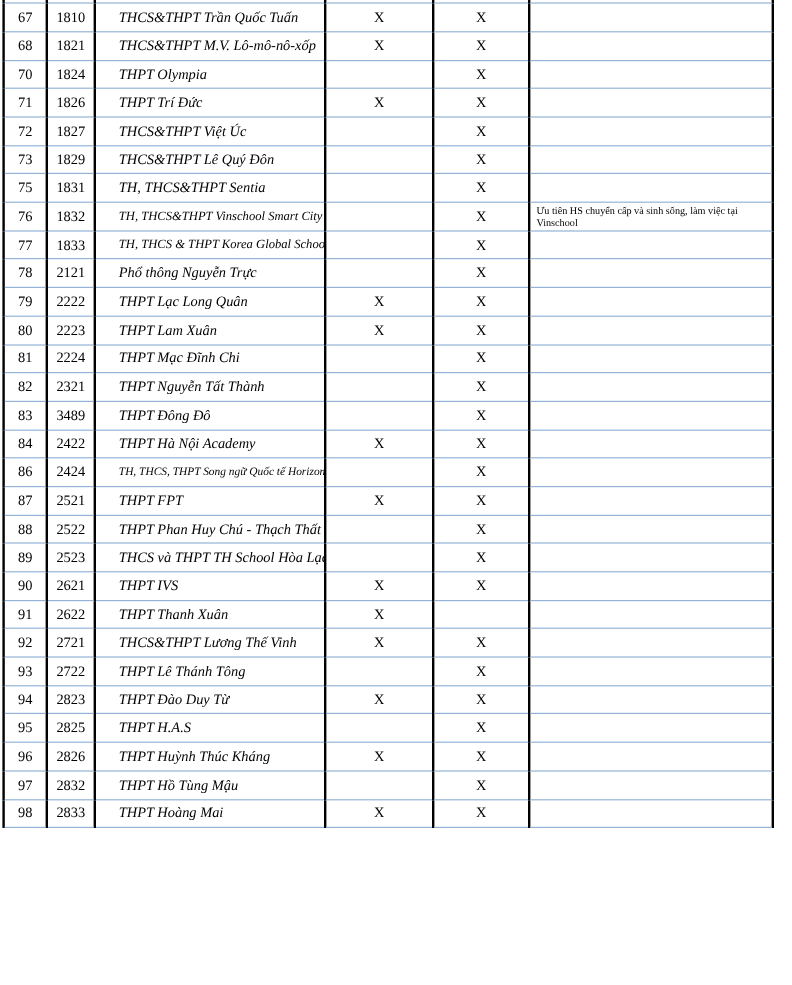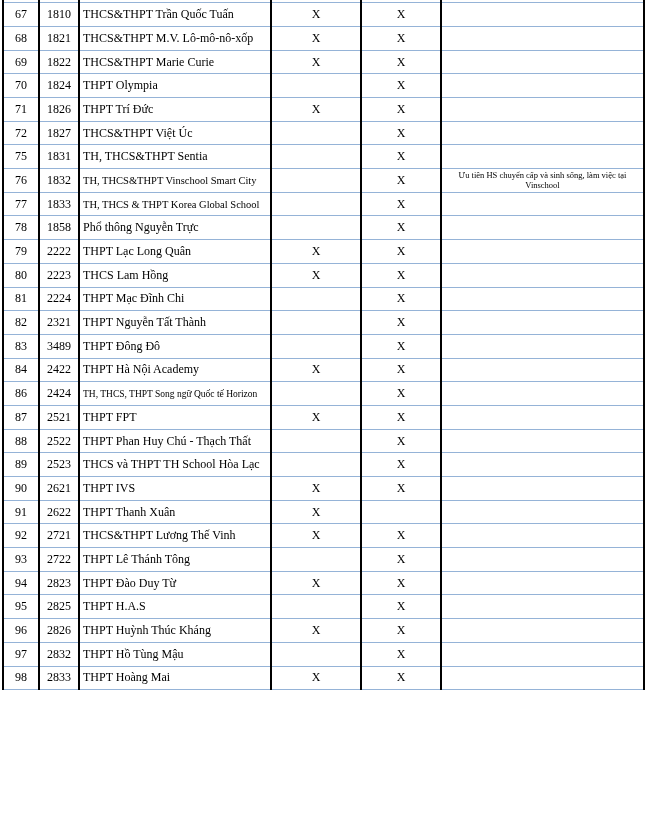--- a/index.html
+++ b/index.html
@@ -42,24 +42,24 @@
   }
   tr.data-row td {
     height: 22.7px;
   }
   .c-no, .c-code, .c-x {
     text-align: center;
     font-size: 12px;
   }
   .c-name {
     font-size: 12px;
-    padding-left: 3px;
+    padding-left: 19px;
+    font-style: italic;
   }
   .c-note {
-    text-align: center;
     font-size: 8.5px;
     line-height: 1.2;
     padding: 0 5px;
     white-space: normal;
     margin-left: 48px;
   }
 </style>
 </head>
 <body>
 
@@ -92,28 +92,20 @@
   </tr>
         <tr class="data-row">
     <td class="c-no">68</td>
     <td class="c-code">1821</td>
     <td class="c-name">THCS&amp;THPT M.V. Lô-mô-nô-xốp</td>
     <td class="c-x">X</td>
     <td class="c-x">X</td>
     <td class="c-note"></td>
   </tr>
         <tr class="data-row">
-    <td class="c-no">69</td>
-    <td class="c-code">1822</td>
-    <td class="c-name">THCS&amp;THPT Marie Curie</td>
-    <td class="c-x">X</td>
-    <td class="c-x">X</td>
-    <td class="c-note"></td>
-  </tr>
-        <tr class="data-row">
     <td class="c-no">70</td>
     <td class="c-code">1824</td>
     <td class="c-name">THPT Olympia</td>
     <td class="c-x"></td>
     <td class="c-x">X</td>
     <td class="c-note"></td>
   </tr>
         <tr class="data-row">
     <td class="c-no">71</td>
     <td class="c-code">1826</td>
@@ -124,20 +116,28 @@
   </tr>
         <tr class="data-row">
     <td class="c-no">72</td>
     <td class="c-code">1827</td>
     <td class="c-name">THCS&amp;THPT Việt Úc</td>
     <td class="c-x"></td>
     <td class="c-x">X</td>
     <td class="c-note"></td>
   </tr>
         <tr class="data-row">
+    <td class="c-no">73</td>
+    <td class="c-code">1829</td>
+    <td class="c-name">THCS&amp;THPT Lê Quý Đôn</td>
+    <td class="c-x"></td>
+    <td class="c-x">X</td>
+    <td class="c-note"></td>
+  </tr>
+        <tr class="data-row">
     <td class="c-no">75</td>
     <td class="c-code">1831</td>
     <td class="c-name">TH, THCS&amp;THPT Sentia</td>
     <td class="c-x"></td>
     <td class="c-x">X</td>
     <td class="c-note"></td>
   </tr>
         <tr class="data-row">
     <td class="c-no">76</td>
     <td class="c-code">1832</td>
@@ -149,38 +149,38 @@
         <tr class="data-row">
     <td class="c-no">77</td>
     <td class="c-code">1833</td>
     <td class="c-name" style="font-size: 10.5px;">TH, THCS &amp; THPT Korea Global School</td>
     <td class="c-x"></td>
     <td class="c-x">X</td>
     <td class="c-note"></td>
   </tr>
         <tr class="data-row">
     <td class="c-no">78</td>
-    <td class="c-code">1858</td>
+    <td class="c-code">2121</td>
     <td class="c-name">Phổ thông Nguyễn Trực</td>
     <td class="c-x"></td>
     <td class="c-x">X</td>
     <td class="c-note"></td>
   </tr>
         <tr class="data-row">
     <td class="c-no">79</td>
     <td class="c-code">2222</td>
     <td class="c-name">THPT Lạc Long Quân</td>
     <td class="c-x">X</td>
     <td class="c-x">X</td>
     <td class="c-note"></td>
   </tr>
         <tr class="data-row">
     <td class="c-no">80</td>
     <td class="c-code">2223</td>
-    <td class="c-name">THCS Lam Hồng</td>
+    <td class="c-name">THPT Lam Xuân</td>
     <td class="c-x">X</td>
     <td class="c-x">X</td>
     <td class="c-note"></td>
   </tr>
         <tr class="data-row">
     <td class="c-no">81</td>
     <td class="c-code">2224</td>
     <td class="c-name">THPT Mạc Đĩnh Chi</td>
     <td class="c-x"></td>
     <td class="c-x">X</td>

